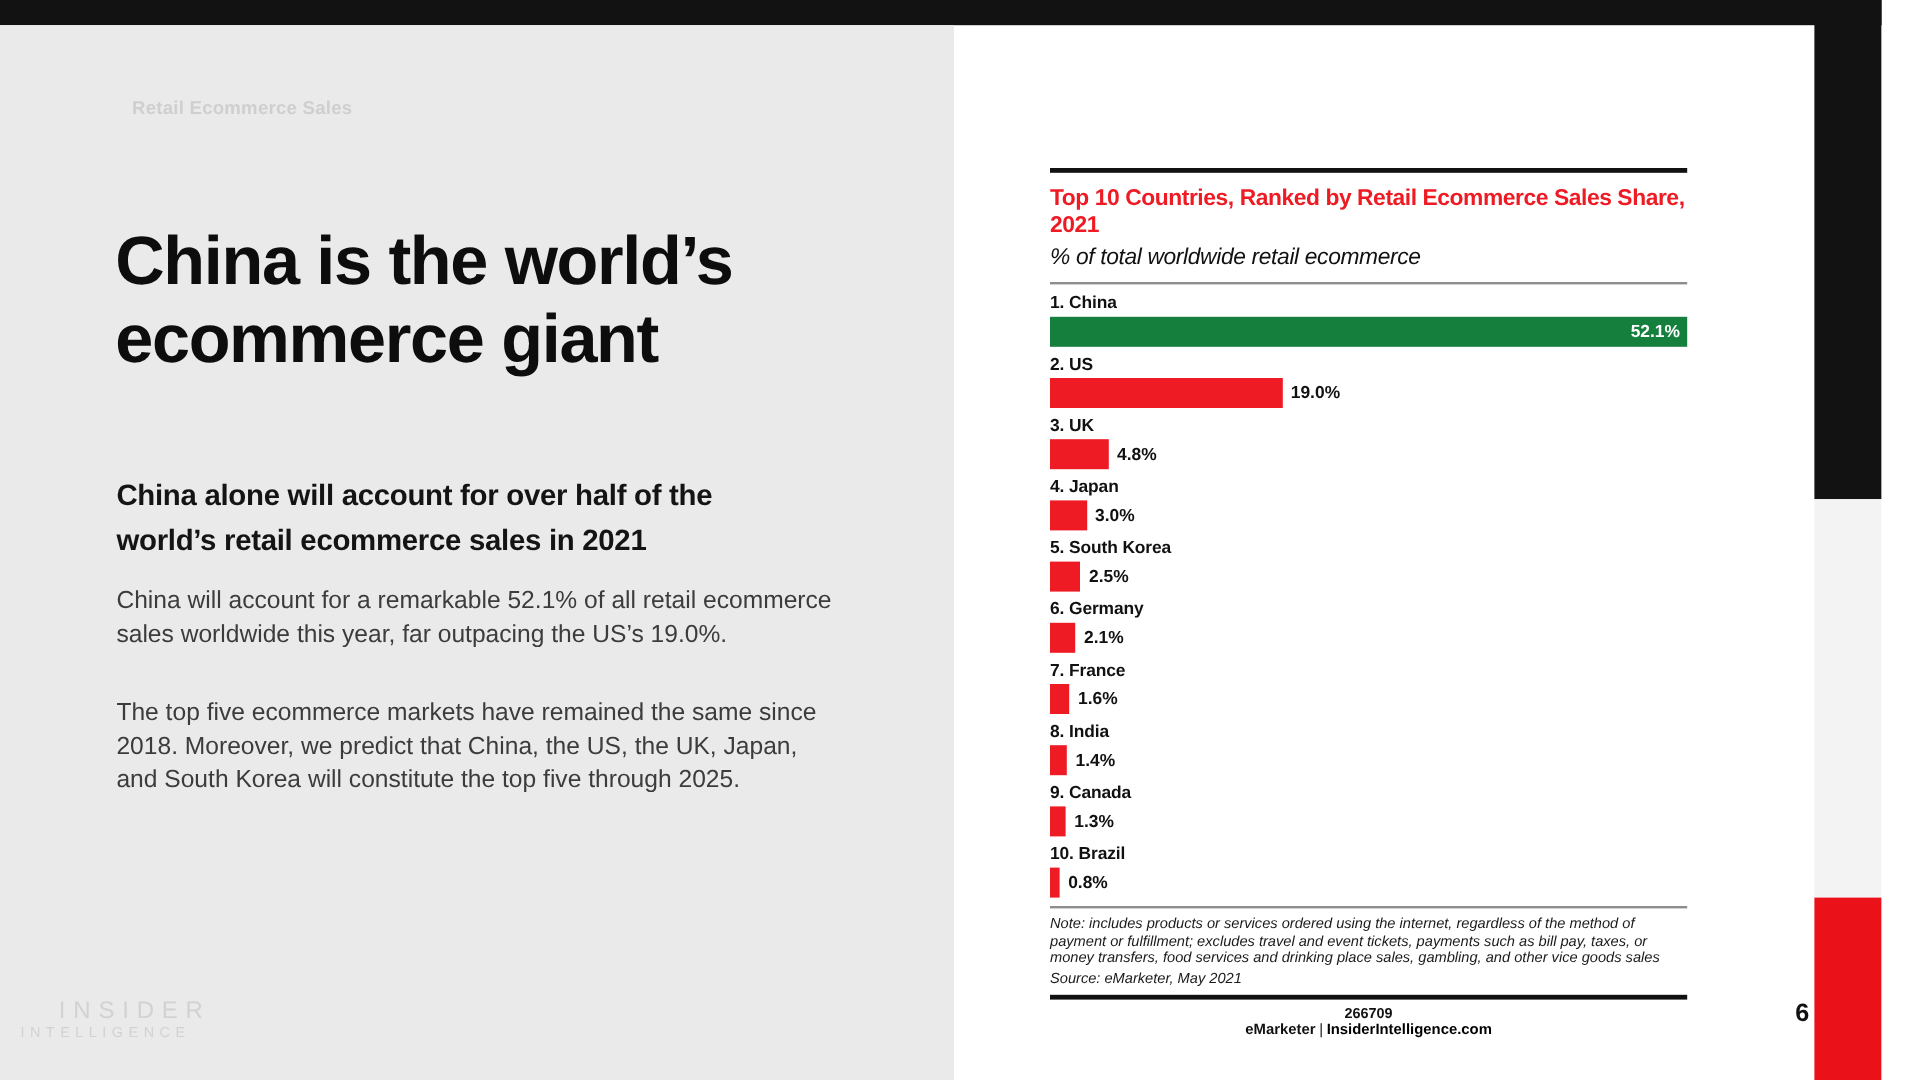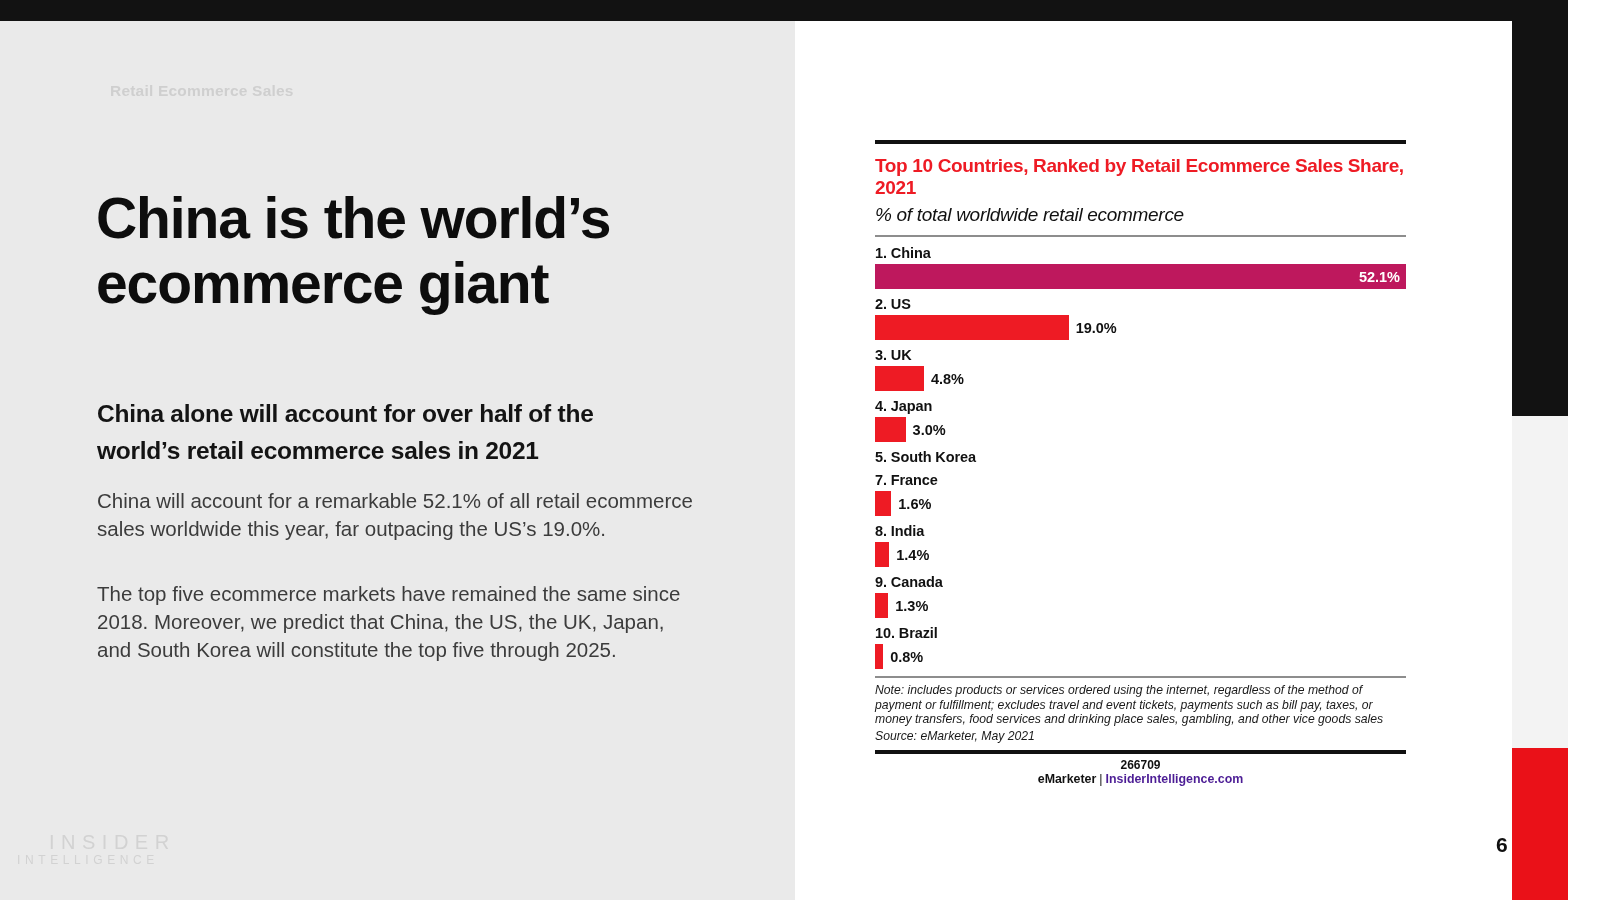--- a/index.html
+++ b/index.html
@@ -107,21 +107,21 @@
   }
   .rule-bottom{height:3.4px;background:#111;width:100%;margin-top:6px;}
   .chart-footer{
     display:flex;justify-content:space-between;align-items:center;
     margin-top:4px;
     flex-direction:column;
   }
   .chart-id{font-size:12px;font-weight:bold;color:#111;}
   .brand{font-size:12.4px;font-weight:bold;color:#111;}
   .brand .sep{color:#111;font-weight:normal;padding:0 3px;}
-  .brand .url{color:#4c1d95;}
+  .brand .url{color:#000000;}
 </style>
 </head>
 <body>
 
 <div id="slide">
 
   <div class="topbar"></div>
 
   <div class="edge-dark"></div>
   <div class="edge-gray"></div>
@@ -151,21 +151,21 @@
 
     <div class="chart-title">Top 10 Countries, Ranked by Retail Ecommerce Sales Share, 2021</div>
     <div class="chart-sub">% of total worldwide retail ecommerce</div>
 
     <div class="rule-thin"></div>
 
     <div class="bars" id="bars">
         <div class="bar-row">
           <div class="bar-label">1. China</div>
           <div class="bar-line">
-            <div class="bar-fill" style="width: 531px; background: #be185d;">
+            <div class="bar-fill" style="width: 531px; background: #15803d;">
               <span class="bar-val-in">52.1%</span>
             </div>
           </div>
         </div>
         <div class="bar-row">
           <div class="bar-label">2. US</div>
           <div class="bar-line">
             <div class="bar-fill" style="width: 193.647px; background: rgb(238, 27, 36);"></div>
             <span class="bar-val-out">19.0%</span>
           </div>
@@ -179,20 +179,31 @@
         </div>
         <div class="bar-row">
           <div class="bar-label">4. Japan</div>
           <div class="bar-line">
             <div class="bar-fill" style="width: 30.5758px; background: rgb(238, 27, 36);"></div>
             <span class="bar-val-out">3.0%</span>
           </div>
         </div>
         <div class="bar-row">
           <div class="bar-label">5. South Korea</div>
+          <div class="bar-line">
+            <div class="bar-fill" style="width: 25.4798px; background: rgb(238, 27, 36);"></div>
+            <span class="bar-val-out">2.5%</span>
+          </div>
+        </div>
+        <div class="bar-row">
+          <div class="bar-label">6. Germany</div>
+          <div class="bar-line">
+            <div class="bar-fill" style="width: 21.4031px; background: rgb(238, 27, 36);"></div>
+            <span class="bar-val-out">2.1%</span>
+          </div>
         </div>
         <div class="bar-row">
           <div class="bar-label">7. France</div>
           <div class="bar-line">
             <div class="bar-fill" style="width: 16.3071px; background: rgb(238, 27, 36);"></div>
             <span class="bar-val-out">1.6%</span>
           </div>
         </div>
         <div class="bar-row">
           <div class="bar-label">8. India</div>

